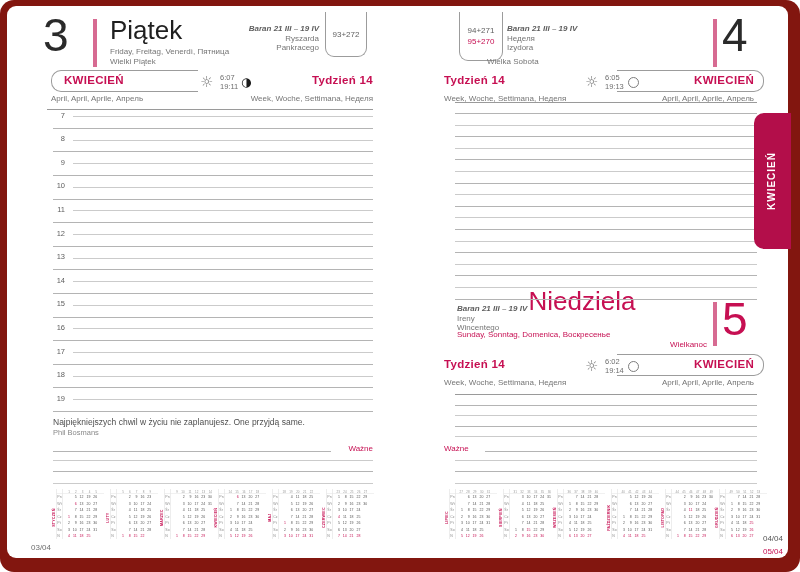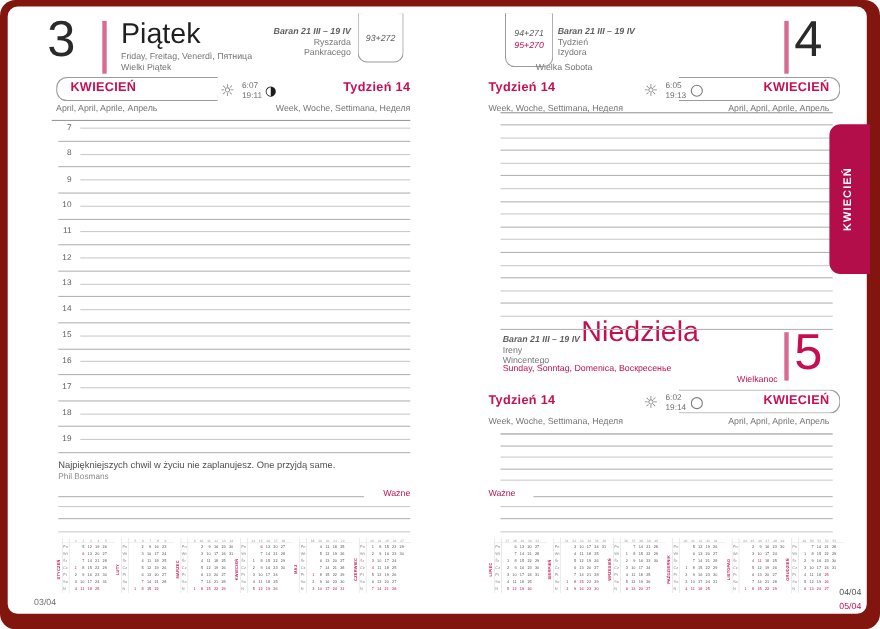--- a/index.html
+++ b/index.html
@@ -15,21 +15,21 @@
   .lp-bar{left:86px;top:13px;width:4px;height:48px;background:#d76b92}
   .lp-dayname{left:103px;top:9px;font-size:26px;color:#1f1f1f}
   .lp-intl{left:103px;top:41px;font-size:8px;color:#757575}
   .lp-note{left:103px;top:51px;font-size:8px;color:#757575}
   .lp-zodiac{left:180px;top:18px;width:132px;text-align:right;font-size:8px;font-style:italic;font-weight:bold;color:#5f5f5f}
   .lp-saint1{left:180px;top:28px;width:132px;text-align:right;font-size:8px;color:#757575}
   .lp-saint2{left:180px;top:37px;width:132px;text-align:right;font-size:8px;color:#757575}
   .countbox{border:1px solid #9c9c9c;border-top:none;border-radius:0 0 9px 9px;
             display:flex;flex-direction:column;align-items:center;justify-content:center;gap:2px}
   .lp-box{left:318px;top:6px;width:40px;height:44px}
-  .boxtxt{font-size:8px;font-style:italic;color:#5f5f5f}
+  .boxtxt{font-size:8px;color:#5f5f5f}
   .boxtxt.red{color:#c60f52}
   
   .bracketL{border:1px solid #9c9c9c;border-right:none;border-radius:10px 0 0 10px;width:146px;height:20px}
   .bracketR{border:1px solid #9c9c9c;border-left:none;border-radius:0 10px 10px 0;width:146px;height:20px}
   .lp-bracket{left:44px;top:64px}
   .redlbl{font-size:11.5px;font-weight:bold;color:#c60f52;letter-spacing:.3px}
   .graysm{font-size:8px;color:#757575}
   .lp-month{left:57px;top:68px}
   .lp-month-intl{left:44px;top:88px}
   .lp-week{left:246px;top:68px;width:120px;text-align:right}
@@ -131,21 +131,21 @@
     <div class="abs lp-quote">Najpiękniejszych chwil w życiu nie zaplanujesz. One przyjdą same.</div>
     <div class="abs lp-quote-author">Phil Bosmans</div>
     <div class="abs wazne lp-wazne">Ważne</div>
     <div class="abs lp-pagenum">03/04</div>
 
     <div class="abs countbox rs-box">
       <span class="boxtxt">94+271</span>
       <span class="boxtxt red">95+270</span>
     </div>
     <div class="abs rs-zodiac">Baran 21 III – 19 IV</div>
-    <div class="abs rs-saint1">Tydzień</div>
+    <div class="abs rs-saint1">Неделя</div>
     <div class="abs rs-saint2">Izydora</div>
     <div class="abs rs-note">Wielka Sobota</div>
     <div class="abs rs-bar"></div>
     <div class="abs rs-daynum">4</div>
     <div class="abs redlbl rs-week">Tydzień 14</div>
     <div class="abs graysm rs-week-intl">Week, Woche, Settimana, Неделя</div>
     <div class="abs sun rs-sun">☼</div>
     <div class="abs suntime rs-times">
       <div>6:05</div>
       <div>19:13</div>

